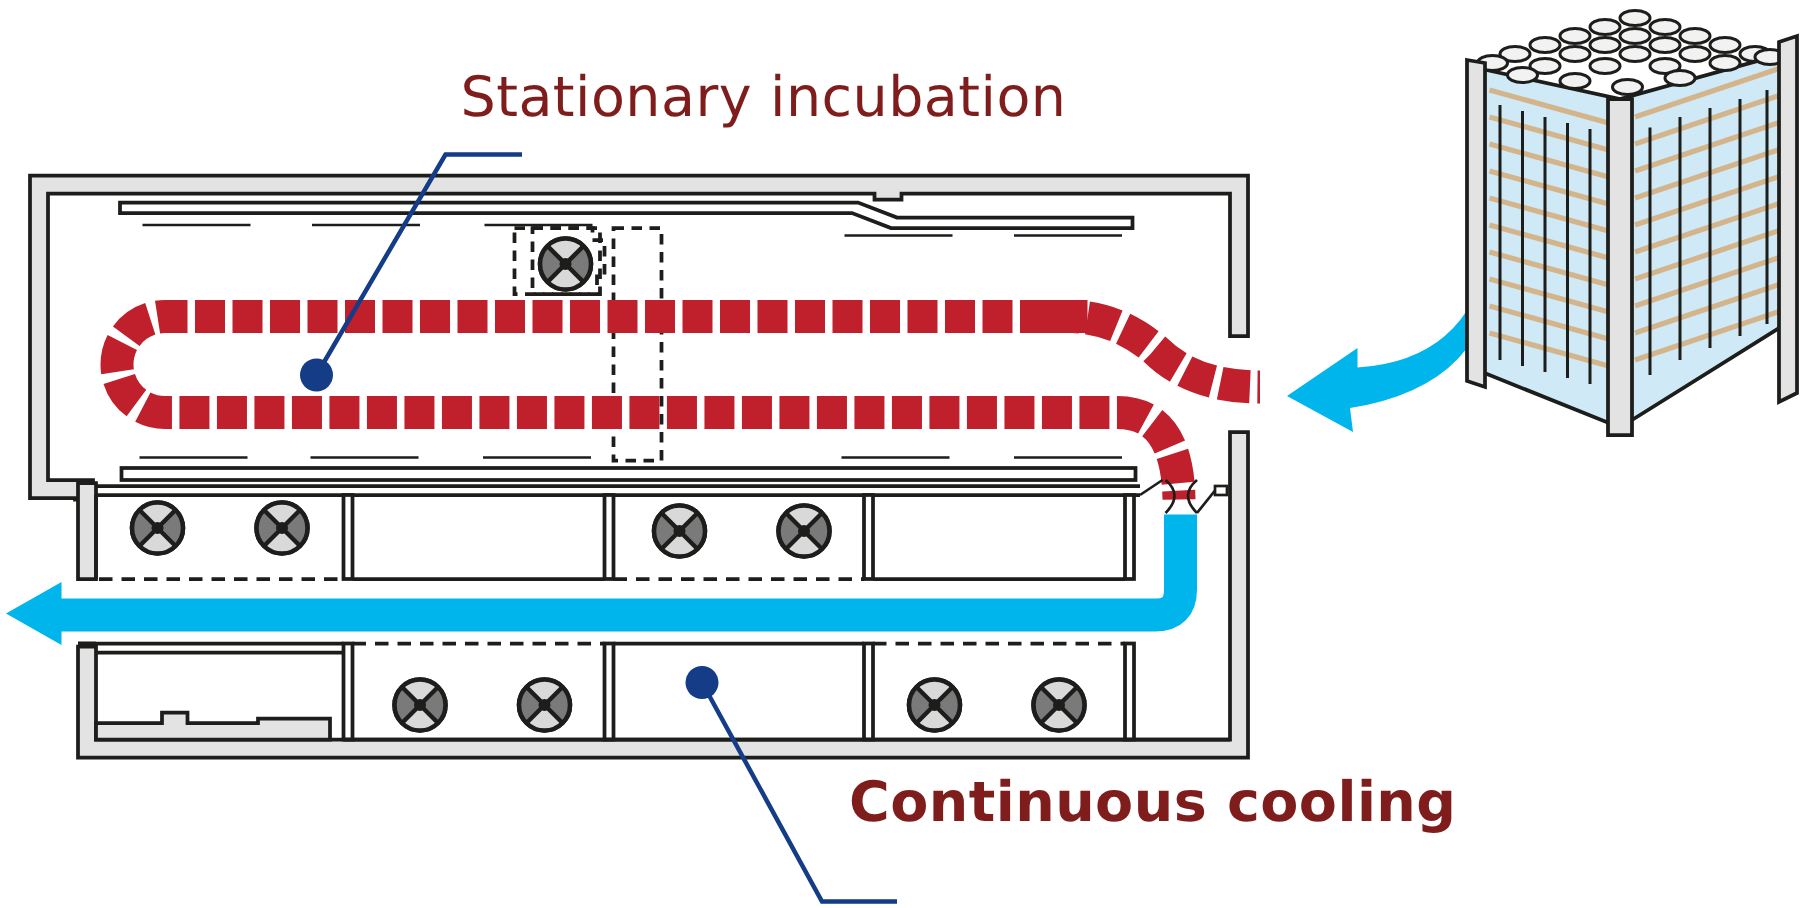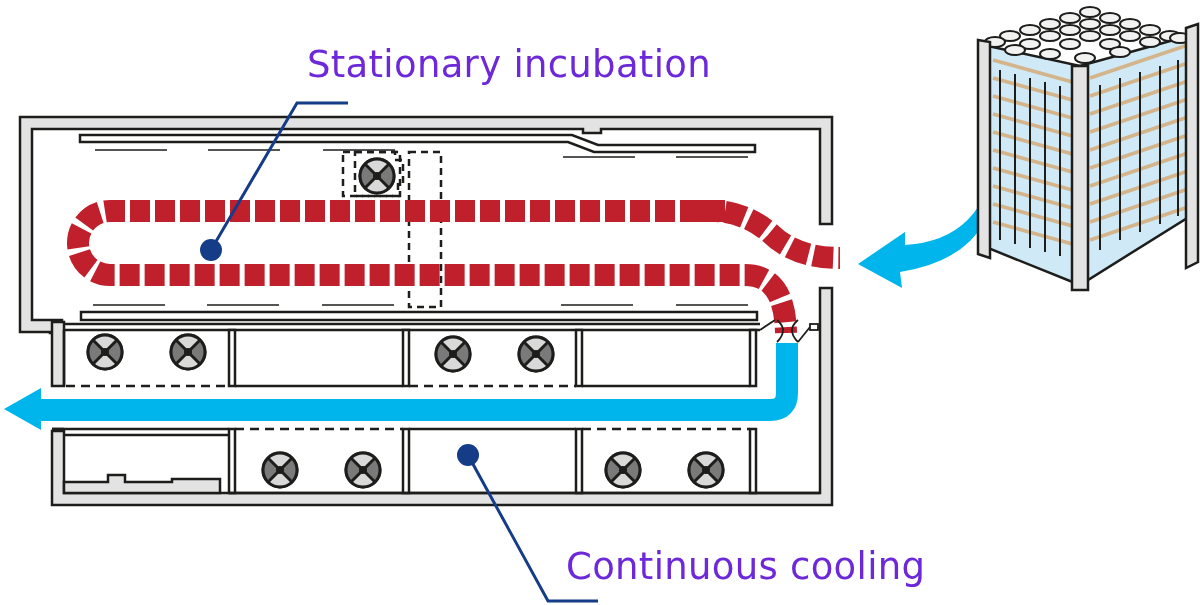--- a/index.html
+++ b/index.html
@@ -1,20 +1,20 @@
 <!DOCTYPE html>
 <html><head>
 <meta charset="utf-8">
 <style>
   html, body { margin: 0; padding: 0; background: #ffffff; }
   body { width: 1200px; height: 605px; overflow: hidden; position: relative; font-family: "DejaVu Sans", "Liberation Sans", sans-serif; }
   #stage { position: absolute; left: 0; top: 0; width: 1200px; height: 605px; }
-  .label { position: absolute; color: #6d28d9; font-size: 37px; letter-spacing: 0.3px; white-space: nowrap; font-family: "DejaVu Sans", "Liberation Sans", sans-serif; }
+  .label { position: absolute; color: #7f1d1d; font-size: 37px; letter-spacing: 0.3px; white-space: nowrap; font-family: "DejaVu Sans", "Liberation Sans", sans-serif; }
   #label-incubation { left: 307px; top: 43px; }
-  #label-cooling { left: 566px; top: 545px; }
+  #label-cooling { left: 566px; top: 513px; font-weight: bold; }
 </style>
 </head>
 <body>
 
 <svg id="stage" viewBox="0 0 1200 605" xmlns="http://www.w3.org/2000/svg">
   <defs>
     <g id="fan">
       <circle r="17" fill="#ffffff" stroke="#1d1d1b" stroke-width="3"></circle>
       <path d="M0 0 L-12 -12 A17 17 0 0 1 12 -12 Z" fill="#d9d9d9"></path>
       <path d="M0 0 L12 12 A17 17 0 0 1 -12 12 Z" fill="#d9d9d9"></path>

